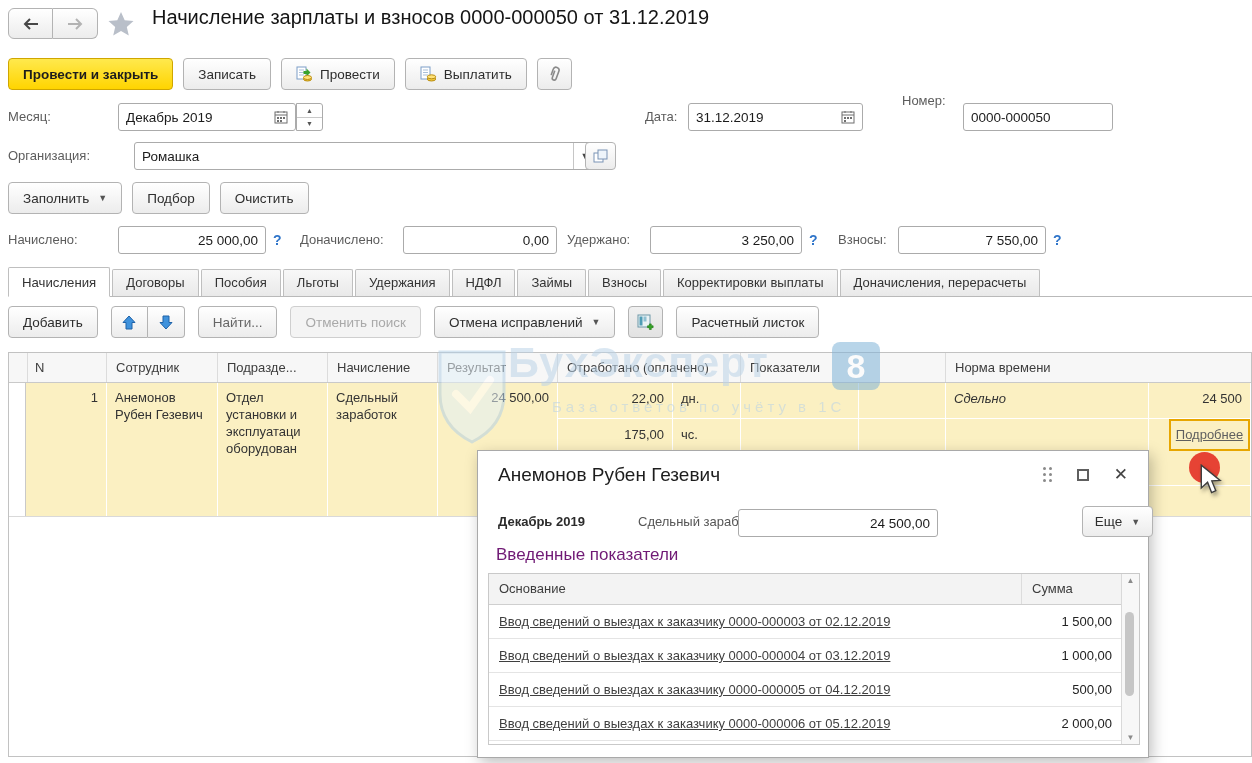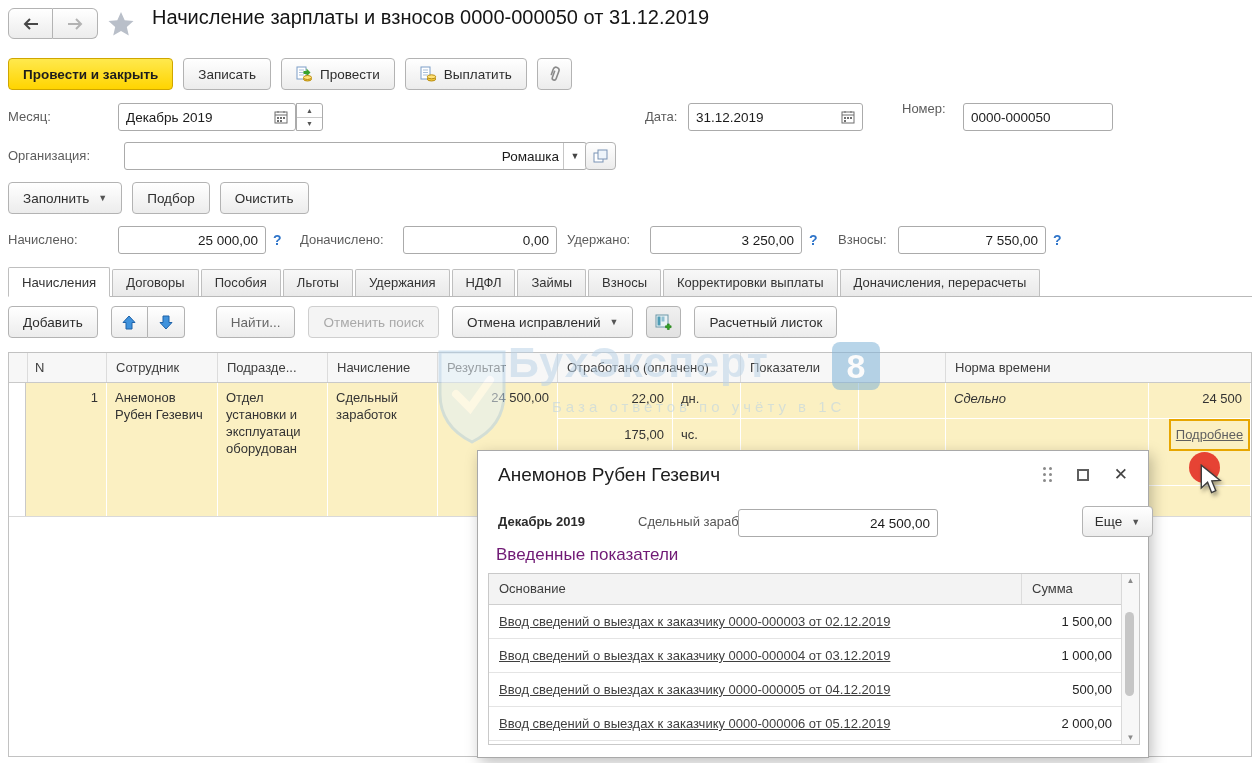--- a/index.html
+++ b/index.html
@@ -195,27 +195,27 @@
           <line x1="1" y1="5" x2="13" y2="5" stroke="#6f6f6f"></line>
           <line x1="4" y1="1" x2="4" y2="3" stroke="#6f6f6f"></line>
           <line x1="10" y1="1" x2="10" y2="3" stroke="#6f6f6f"></line>
           <rect x="3" y="7" width="2" height="2" fill="#6f6f6f"></rect>
           <rect x="6" y="7" width="2" height="2" fill="#6f6f6f"></rect>
           <rect x="9" y="7" width="2" height="2" fill="#6f6f6f"></rect>
           <rect x="3" y="10" width="2" height="2" fill="#6f6f6f"></rect>
         </svg>
     </span>
   </div>
-  <div class="lbl" style="left:902px;top:95px;">Номер:</div>
+  <div class="lbl" style="left:902px;top:87px;">Номер:</div>
   <div class="field" style="left:963px;top:103px;width:150px;">
     <span class="flex">0000-000050</span>
   </div>
 
   <div class="lbl" style="left:8px;top:142px;">Организация:</div>
-  <div class="field" style="left:124px;top:142px;width:463px;text-align:right;">
+  <div class="field" style="left:134px;top:142px;width:463px;">
     <span class="flex">Ромашка</span>
     <span class="combocaret">▼</span>
   </div>
   <div class="btn" style="position:absolute;left:585px;top:142px;width:31px;height:28px;padding:0;">
     <svg width="15" height="14" viewBox="0 0 15 14">
         <rect x="1" y="4" width="9" height="9" fill="#fff" stroke="#7a93b5"></rect>
         <rect x="5" y="1" width="9" height="9" fill="#eef4fa" stroke="#7a93b5"></rect>
       </svg>
   </div>
 
@@ -271,21 +271,21 @@
         <svg width="14" height="15" viewBox="0 0 14 15">
             <path d="M7 1 L13 7.5 H10 V14 H4 V7.5 H1 Z" fill="#3f92dc" stroke="#1f62a8"></path>
           </svg>
       </div>
       <div class="btn">
         <svg width="14" height="15" viewBox="0 0 14 15">
             <path d="M7 14 L1 7.5 H4 V1 H10 V7.5 H13 Z" fill="#3f92dc" stroke="#1f62a8"></path>
           </svg>
       </div>
     </div>
-    <div class="btn" style="color:#666;margin-left:18px;">Найти...</div>
+    <div class="btn" style="color:#666;">Найти...</div>
     <div class="btn disabled">Отменить поиск</div>
     <div class="btn">
       <span>Отмена исправлений</span>
       <span class="caret">▼</span>
     </div>
     <div class="btn iconbtn" style="background:linear-gradient(#f0f0f0,#e2e2e2);">
       <svg width="17" height="17" viewBox="0 0 17 17">
           <rect x="1" y="1" width="12" height="12" fill="#eaf2f5" stroke="#6d98a8"></rect>
           <rect x="2.5" y="2.5" width="3" height="9" fill="#4f9cb5"></rect>
           <rect x="6.5" y="2.5" width="3" height="5" fill="#8fc0d2"></rect>

